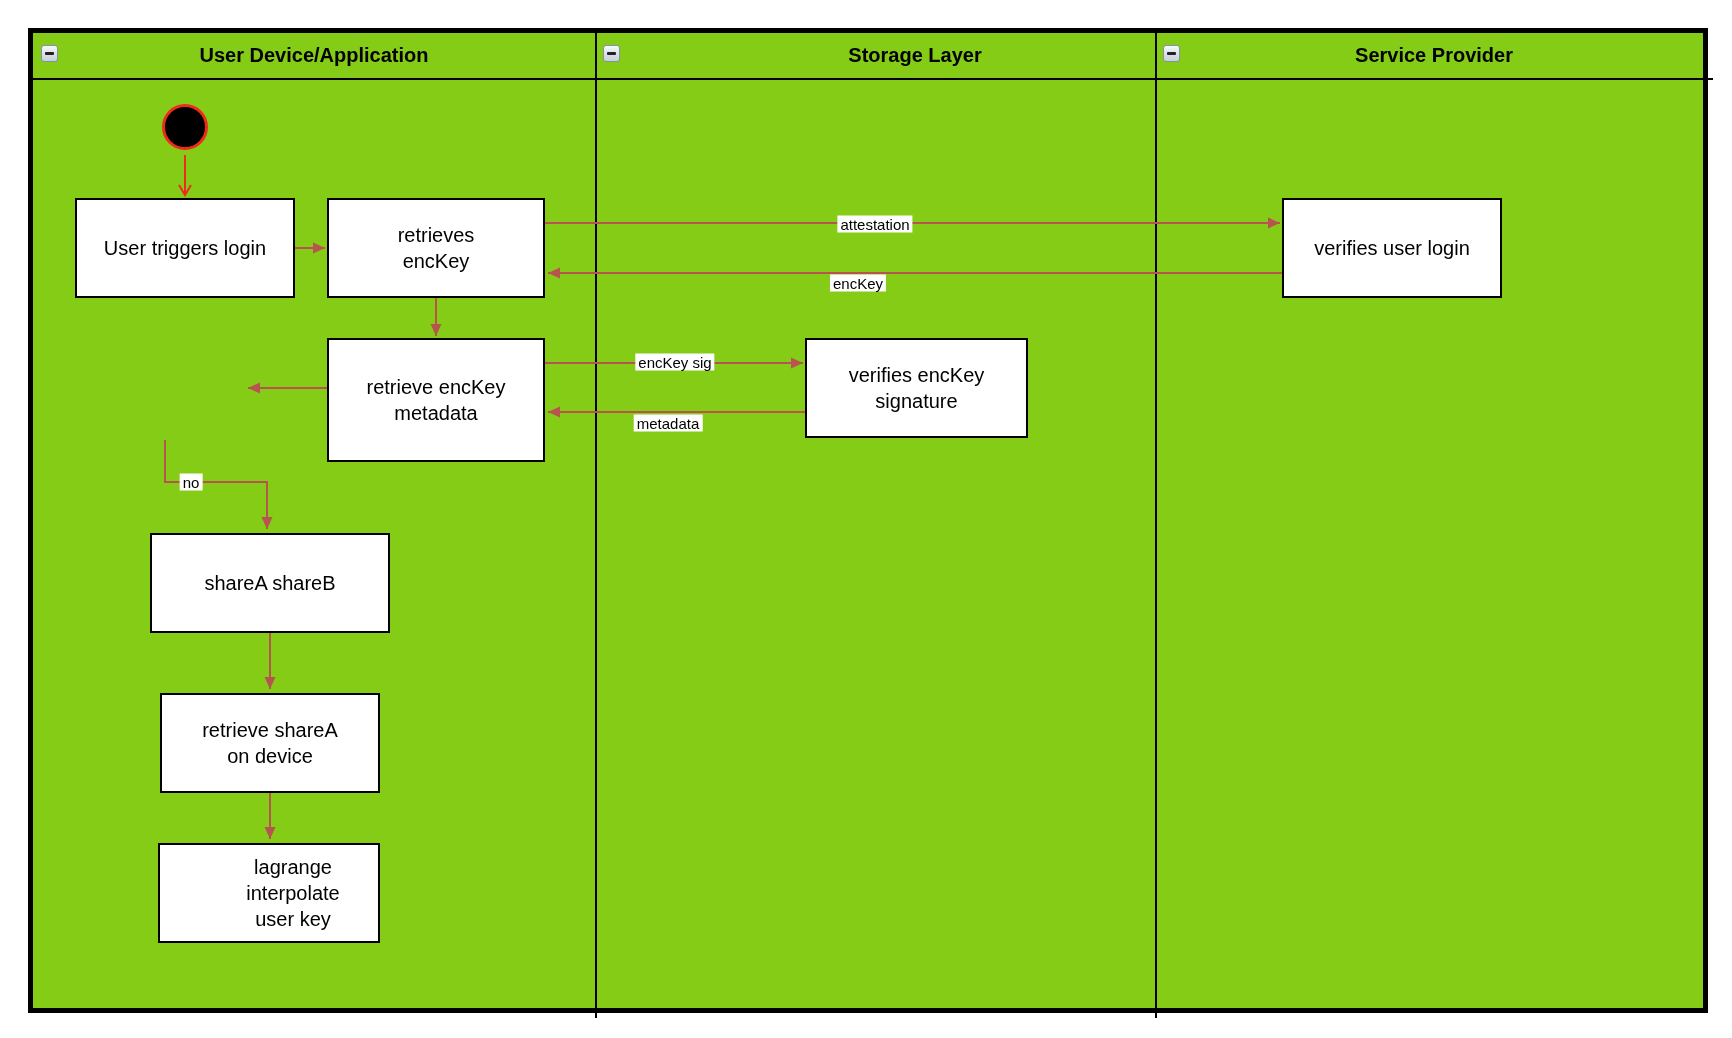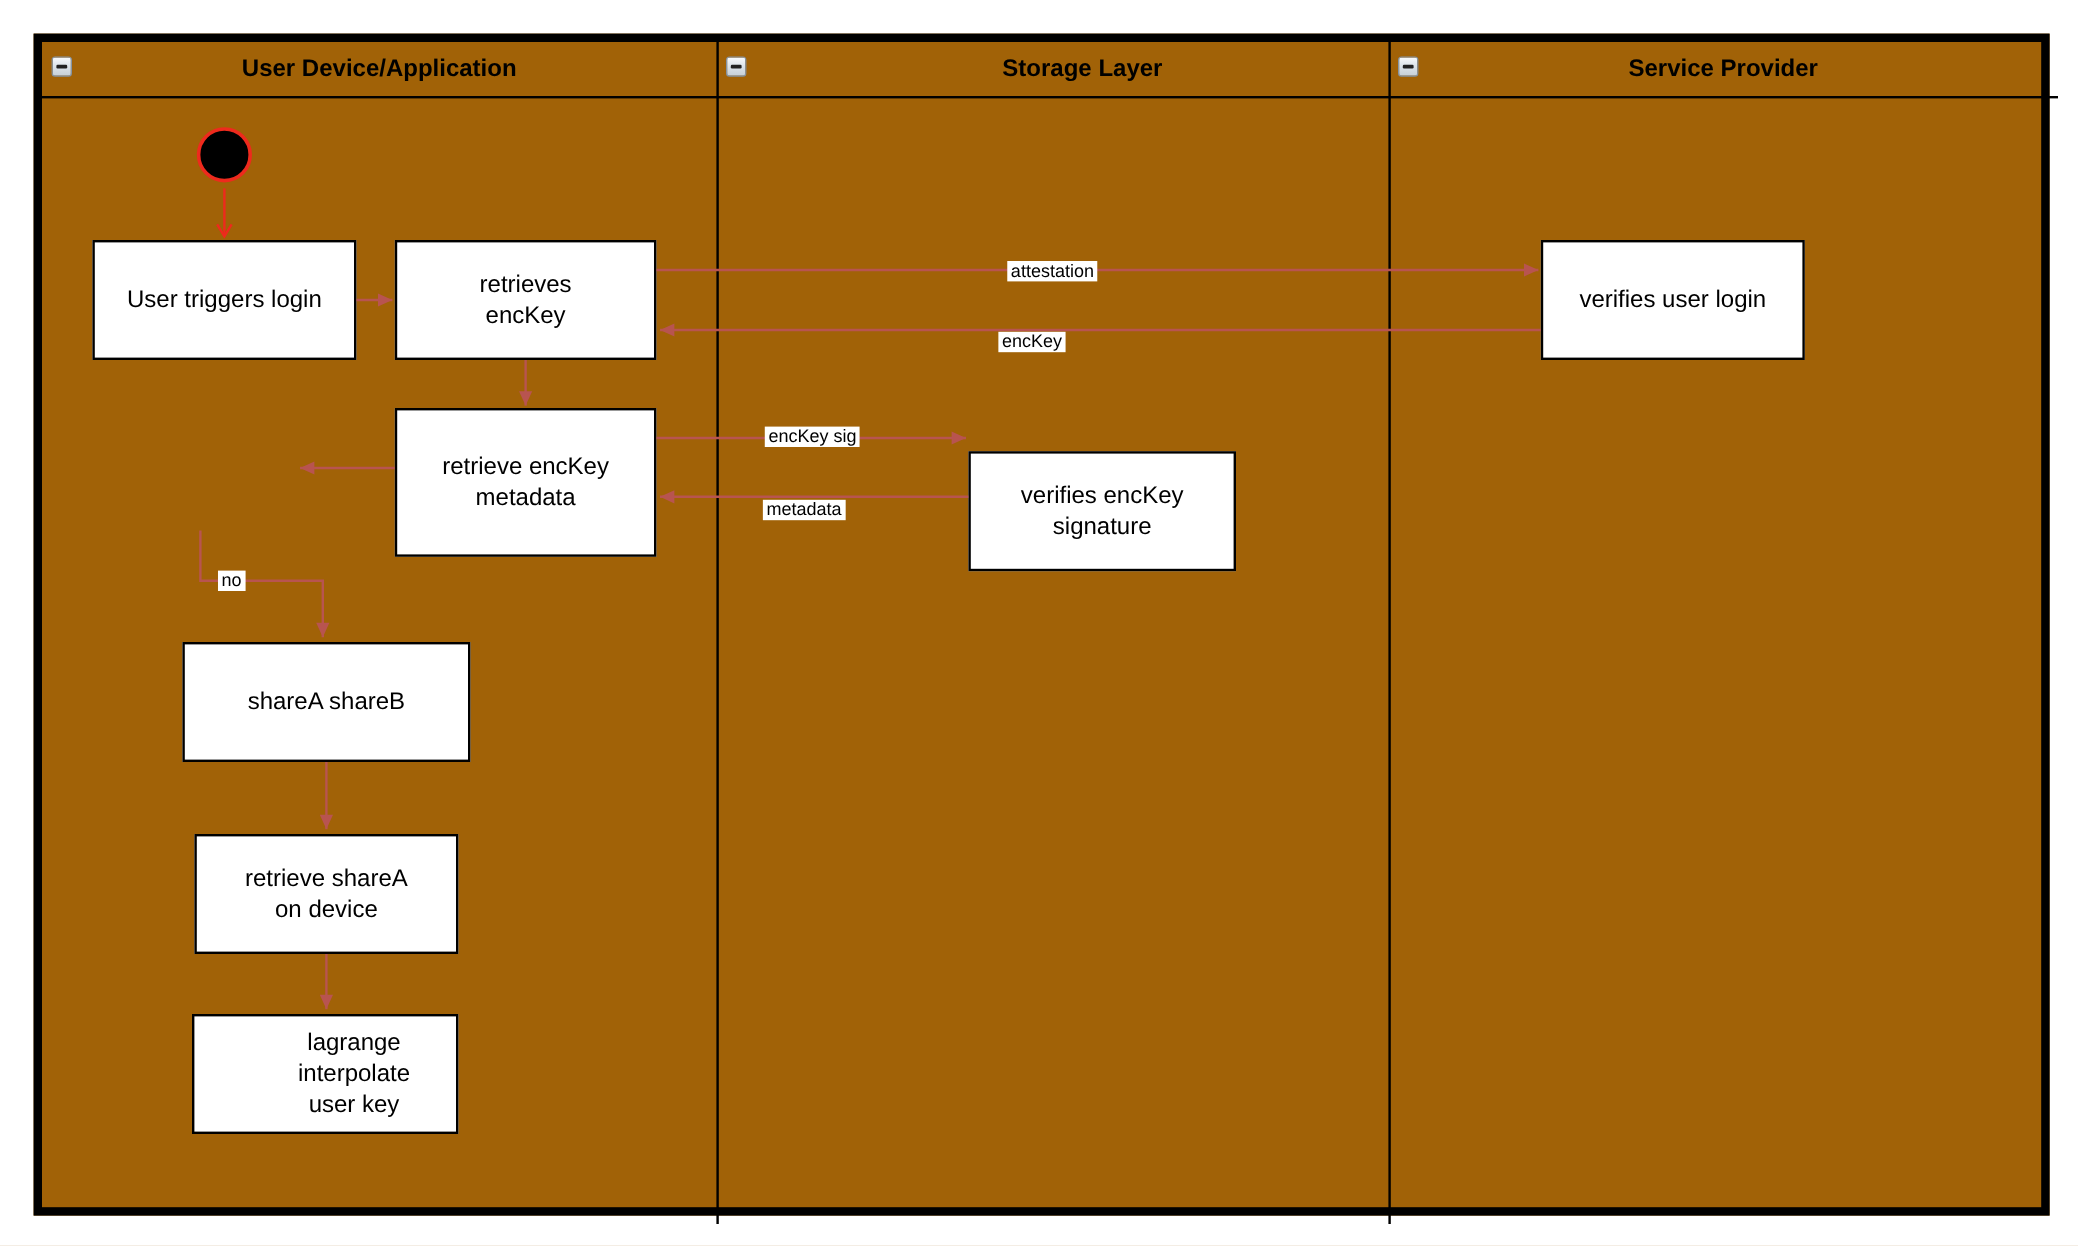--- a/index.html
+++ b/index.html
@@ -1,18 +1,18 @@
 <!DOCTYPE html>
 <html><head>
 <meta charset="utf-8">
 <style>
   html,body{margin:0;padding:0;background:#ffffff;}
   body{width:1732px;height:1038px;position:relative;font-family:"Liberation Sans",sans-serif;-webkit-font-smoothing:antialiased;}
   .canvas{position:absolute;inset:0;background:#fff;}
-  #diagram{position:absolute;border:7px solid #000000;background:#a16207;box-sizing:border-box;}
+  #diagram{position:absolute;border:5px solid #000000;background:#84cc16;box-sizing:border-box;}
   .lane-sep{position:absolute;width:2px;background:#000;top:0;}
   .header-underline{position:absolute;height:2px;background:#000;left:0;}
   .lane-title{position:absolute;top:0;display:flex;align-items:center;justify-content:center;font-weight:bold;font-size:20px;color:#000;}
   .collapse-btn{position:absolute;width:17px;height:17px;border:1px solid #8494a5;border-radius:3px;
     background:linear-gradient(180deg,#f8fafc 0%,#dde4ea 45%,#c7d0d8 100%);
     display:flex;align-items:center;justify-content:center;padding:0;cursor:pointer;box-sizing:border-box;}
   .minus-bar{display:block;width:9px;height:3px;background:#222;border-radius:1px;}
   .node{position:absolute;box-sizing:border-box;}
   .box{border:2px solid #000;background:#fff;display:flex;align-items:center;justify-content:center;text-align:center;}
   .box .lbl{font-size:20px;line-height:1.3;color:#000;white-space:pre-line;}
@@ -30,21 +30,21 @@
   <div id="diagram" style="left: 28px; top: 28px; width: 1680px; height: 985px;">
       <div class="header-underline" style="top: 45px; width: 1680px;"></div>
       <button class="collapse-btn" style="left: 8px; top: 12px; position: absolute;">
         <span class="minus-bar"></span>
       </button>
       <div class="lane-title" style="left: 0px; width: 562px; height: 45px;">User Device/Application</div>
       <div class="lane-sep" style="left: 562px; height: 985px;"></div>
       <button class="collapse-btn" style="left: 570px; top: 12px; position: absolute;">
         <span class="minus-bar"></span>
       </button>
-      <div class="lane-title" style="left: 547px; width: 640px; height: 45px;">Storage Layer</div>
+      <div class="lane-title" style="left: 562px; width: 640px; height: 45px;">Storage Layer</div>
       <div class="lane-sep" style="left: 1122px; height: 985px;"></div>
       <button class="collapse-btn" style="left: 1130px; top: 12px; position: absolute;">
         <span class="minus-bar"></span>
       </button>
       <div class="lane-title" style="left: 1122px; width: 558px; height: 45px;">Service Provider</div>
       <div class="node start-circle" style="border: 3px solid rgb(238, 42, 29); left: 129px; top: 71px; width: 46px; height: 46px;"></div>
       <div class="node box" style="left: 42px; top: 165px; width: 220px; height: 100px;">
         <span class="lbl">User triggers login</span>
       </div>
       <div class="node box" style="left: 294px; top: 165px; width: 218px; height: 100px;">
@@ -59,21 +59,21 @@
         <span class="lbl">shareA shareB</span>
       </div>
       <div class="node box" style="left: 127px; top: 660px; width: 220px; height: 100px;">
         <span class="lbl">retrieve shareA
 on device</span>
       </div>
       <div class="node box" style="left: 125px; top: 810px; width: 222px; height: 100px; padding-left: 48px;">
         <span class="lbl">lagrange interpolate
 user key</span>
       </div>
-      <div class="node box" style="left: 772px; top: 305px; width: 223px; height: 100px; margin-top: 36px;">
+      <div class="node box" style="left: 772px; top: 305px; width: 223px; height: 100px;">
         <span class="lbl">verifies encKey
 signature</span>
       </div>
       <div class="node box" style="left: 1249px; top: 165px; width: 220px; height: 100px;">
         <span class="lbl">verifies user login</span>
       </div>
       <svg class="edges-layer" width="1680" height="985">
         <defs>
           <marker id="head-block" orient="auto" markerUnits="userSpaceOnUse" markerWidth="16" markerHeight="16" refX="13" refY="8">
             <path d="M1,2.5 L13,8 L1,13.5 Z" fill="#b85450"></path>

